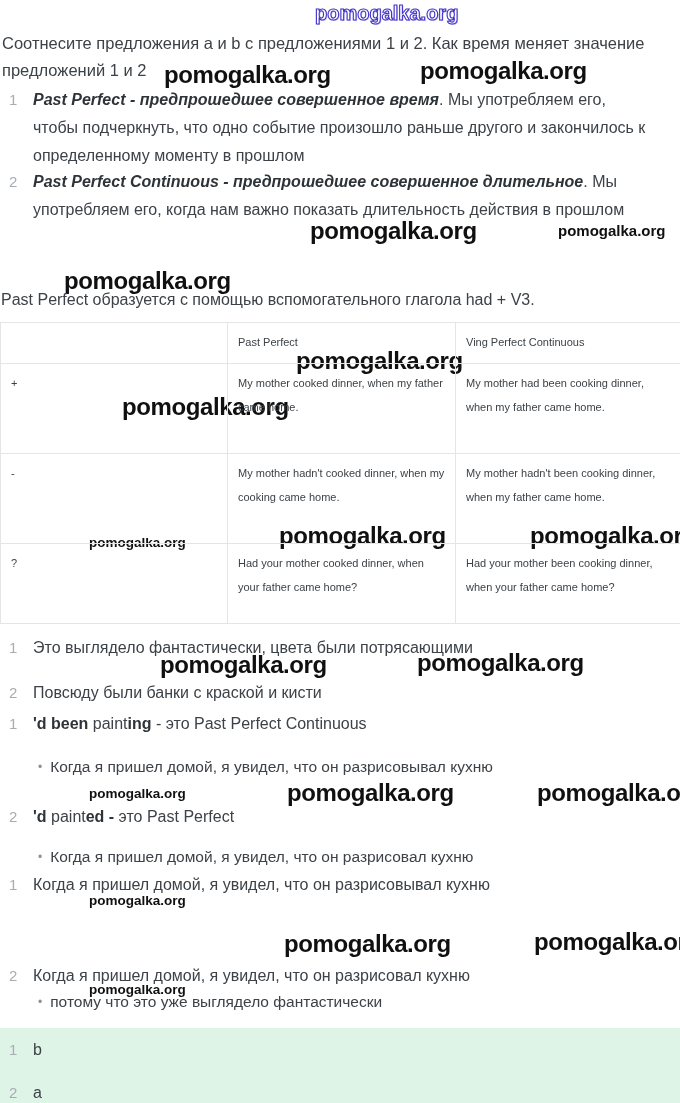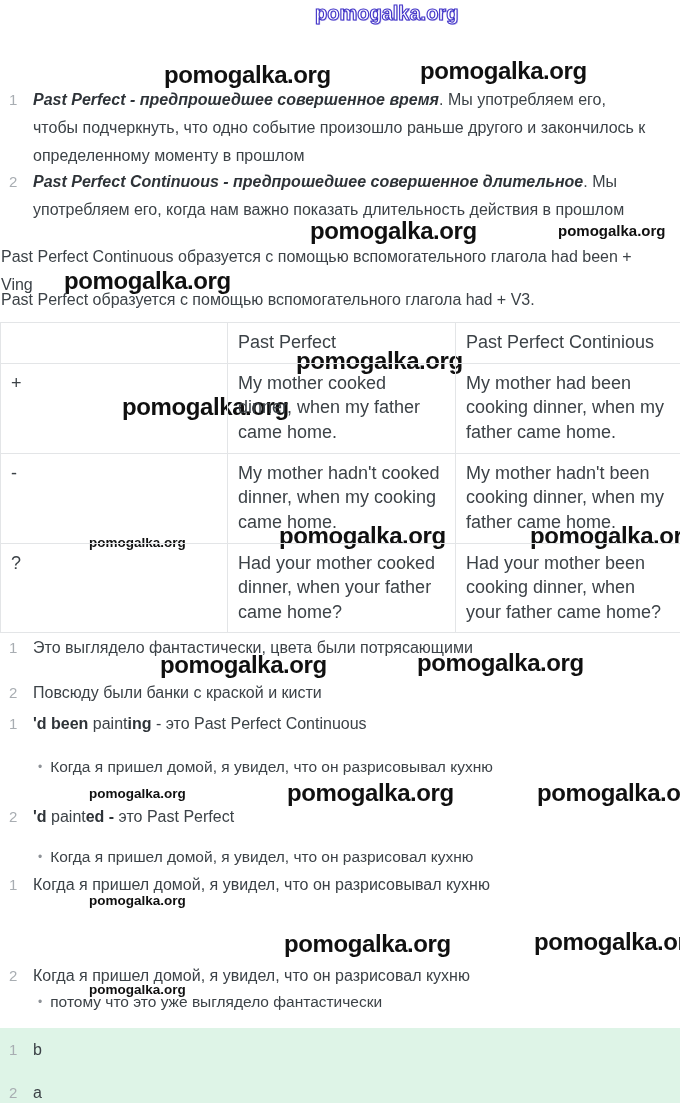--- a/index.html
+++ b/index.html
@@ -51,21 +51,21 @@
   }
   
   table.grid{
     position:absolute;top:322px;left:0;
     width:680px;border-collapse:collapse;table-layout:fixed;
   }
   table.grid th, table.grid td{
     border:1px solid #e3e5e7;
     vertical-align:top;text-align:left;
     font-weight:normal;color:#3c4247;
-    font-size:18px;line-height:24.5px;
+    font-size:11px;line-height:24.5px;
     padding:7px 10px 8px 10px;
   }
   table.grid th{height:24px;}
   td.sign{font-size:16px;}
   
   .answers{
     position:absolute;top:1028px;left:0;width:680px;height:75px;
     background:#def4e7;box-sizing:border-box;padding-top:7px;
   }
   .answer-row{display:flex;align-items:center;height:30px;margin-bottom:13px;}
@@ -91,45 +91,45 @@
   <span class="wm big" style="left:126px;top:653px">pomogalka.org</span>
   <span class="wm big" style="left:383px;top:651px">pomogalka.org</span>
   <span class="wm small" style="left:55px;top:787px">pomogalka.org</span>
   <span class="wm big" style="left:253px;top:781px">pomogalka.org</span>
   <span class="wm big" style="left:503px;top:781px">pomogalka.org</span>
   <span class="wm small" style="left:55px;top:894px">pomogalka.org</span>
   <span class="wm big" style="left:250px;top:932px">pomogalka.org</span>
   <span class="wm big" style="left:500px;top:930px">pomogalka.org</span>
   <span class="wm small" style="left:55px;top:983px">pomogalka.org</span>
 
+  <p class="heading">Соотнесите предложения a и b с предложениями 1 и 2. Как время меняет значение
+предложений 1 и 2</p>
 
   <div class="li" style="top:86px">
     <span class="num">1</span>
     <div class="li-body"><span class="term">Past Perfect - предпрошедшее совершенное время</span><span>. Мы употребляем его, чтобы подчеркнуть, что одно событие произошло раньше другого и закончилось к определенному моменту в прошлом</span></div>
   </div>
   <div class="li" style="top:168px">
     <span class="num">2</span>
     <div class="li-body"><span class="term">Past Perfect Continuous - предпрошедшее совершенное длительное</span><span>. Мы употребляем его, когда нам важно показать длительность действия в прошлом</span></div>
   </div>
 
-  <p class="para" style="top:243px">Past Perfect Continuous образуется с помощью вспомогательного глагола had been +
-Ving</p>
   <p class="para" style="top:286px">Past Perfect образуется с помощью вспомогательного глагола had + V3.</p>
 
   <table class="grid">
     <colgroup>
         <col style="width:227px">
         <col style="width:228px">
         <col style="width:225px">
       </colgroup>
     <tbody>
         <tr>
       <th></th>
       <th>Past Perfect</th>
-      <th>Past Perfect Continious</th>
+      <th>Ving Perfect Continuous</th>
     </tr>
     <tr style="height:90px">
       <td class="sign">+</td>
       <td>My mother cooked dinner, when my father came home.</td>
       <td>My mother had been cooking dinner, when my father came home.</td>
     </tr>
     <tr style="height:90px">
       <td class="sign">-</td>
       <td>My mother hadn't cooked dinner, when my cooking came home.</td>
       <td>My mother hadn't been cooking dinner, when my father came home.</td>

